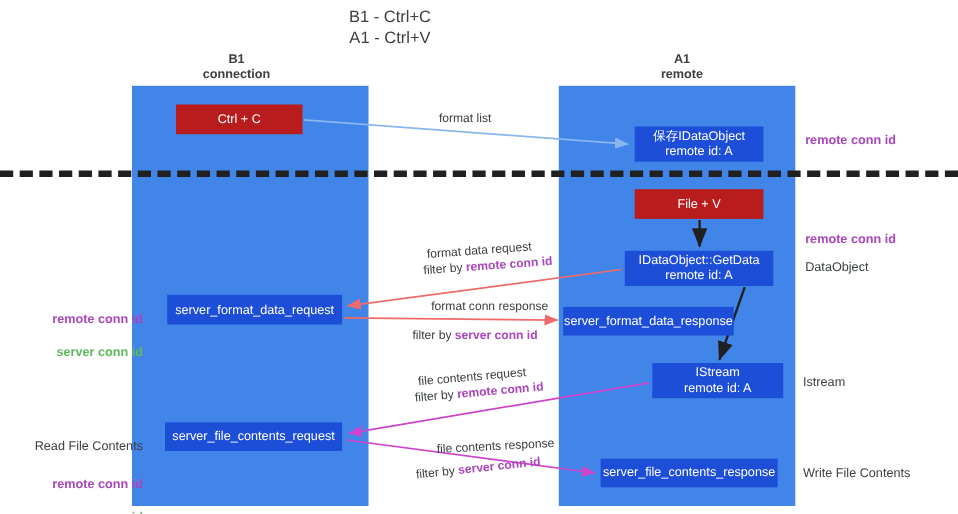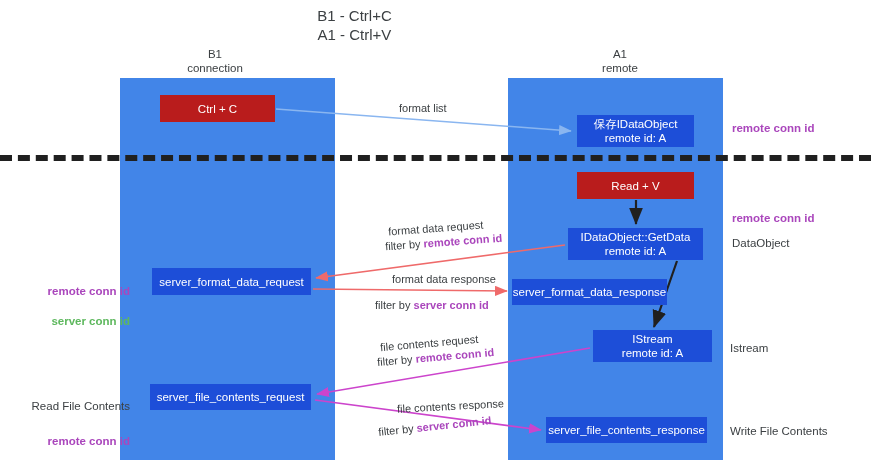--- a/index.html
+++ b/index.html
@@ -19,20 +19,21 @@
     left:0;top:6px;width:709px;
     text-align:center;
     font-size:15px;color:#3c4043;line-height:19px;
     white-space:pre-line;
   }
 
   
   .col-head{
     font-size:11.5px;color:#3c4043;text-align:center;line-height:14px;
     white-space:pre-line;
+    font-weight:bold;
   }
   #head-b1{left:155px;top:47px;width:120px;}
   #head-a1{left:560px;top:47px;width:120px;}
 
   
   .lane{background:#4285e8;}
   #lane-b1{left:120px;top:78px;width:215px;height:382px;}
   #lane-a1{left:508px;top:78px;width:215px;height:382px;}
 
   
@@ -143,36 +144,36 @@
     <line x1="590" y1="348" x2="317" y2="394" stroke="#cc44cc" stroke-width="1.6" marker-end="url(#ah-magenta)"></line>
 
     <line x1="315" y1="400" x2="541" y2="430" stroke="#cc44cc" stroke-width="1.6" marker-end="url(#ah-magenta)"></line>
   </svg>
 
   <div class="abs" id="separator"></div>
 
   <div class="abs node green" id="n-ctrlc">Ctrl + C</div>
   <div class="abs node orange" id="n-save">保存IDataObject
 remote id: A</div>
-  <div class="abs node green" id="n-ctrlv">Read + V</div>
+  <div class="abs node green" id="n-ctrlv">File + V</div>
   <div class="abs node orange" id="n-getdata">IDataObject::GetData
 remote id: A</div>
   <div class="abs node orange" id="n-fmtresp">server_format_data_response</div>
   <div class="abs node orange" id="n-fmtreq">server_format_data_request</div>
   <div class="abs node orange" id="n-istream">IStream
 remote id: A</div>
   <div class="abs node orange" id="n-filereq">server_file_contents_request</div>
   <div class="abs node orange" id="n-fileresp">server_file_contents_response</div>
 
   <div class="abs edge-lbl" id="e-formatlist">format list</div>
 
   <div class="abs edge-lbl" id="e-fdr1">format data request</div>
   <div class="abs edge-lbl" id="e-fdr2"><span>filter by </span><span class="purple">remote conn id</span></div>
 
-  <div class="abs edge-lbl" id="e-fdresp1">format data response</div>
+  <div class="abs edge-lbl" id="e-fdresp1">format conn response</div>
   <div class="abs edge-lbl" id="e-fdresp2"><span>filter by </span><span class="purple">server conn id</span></div>
 
   <div class="abs edge-lbl" id="e-fcr1">file contents request</div>
   <div class="abs edge-lbl" id="e-fcr2"><span>filter by </span><span class="purple">remote conn id</span></div>
 
   <div class="abs edge-lbl" id="e-fcresp1">file contents response</div>
   <div class="abs edge-lbl" id="e-fcresp2"><span>filter by </span><span class="purple">server conn id</span></div>
 
   <div class="abs side purple" id="lbl-r1">remote conn id</div>
   <div class="abs side purple" id="lbl-r2">remote conn id</div>

